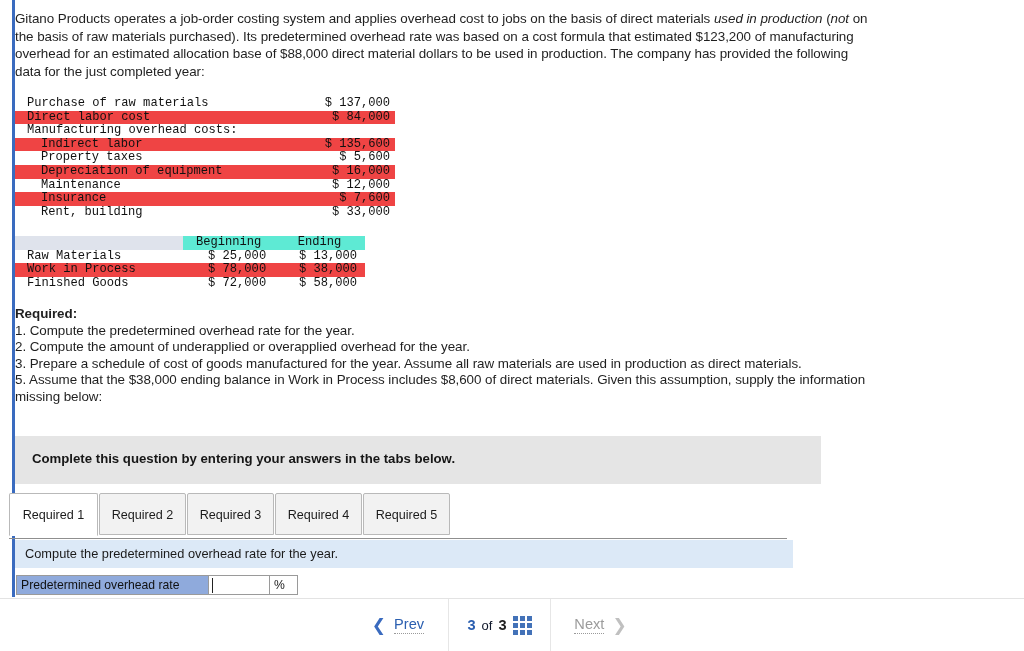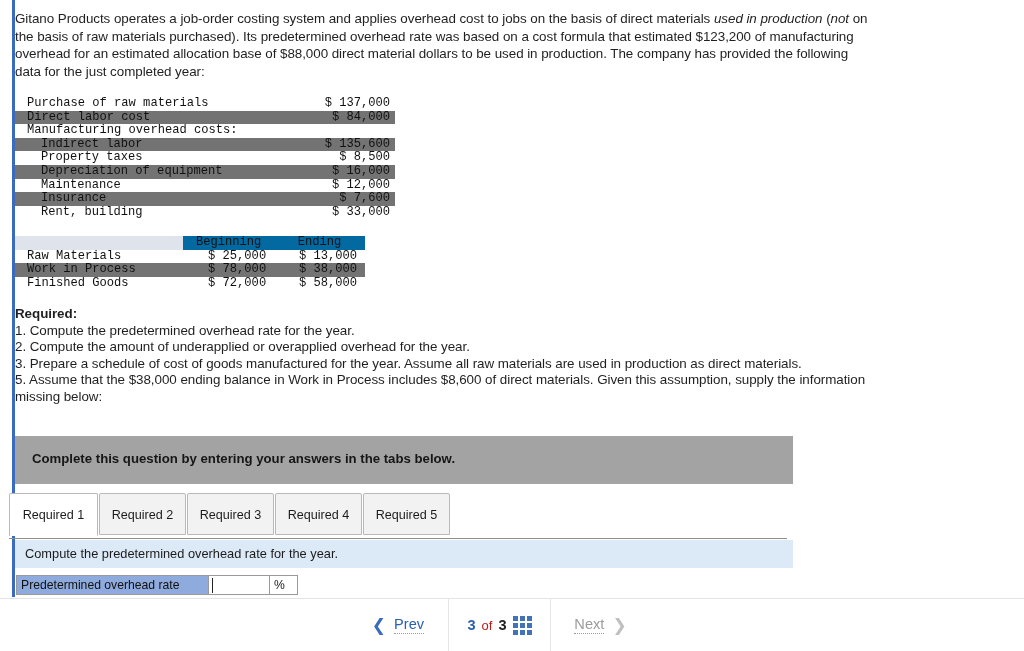--- a/index.html
+++ b/index.html
@@ -45,50 +45,51 @@
   }
   .dtable td {
     padding: 0;
     height: 13.6px;
     line-height: 13.6px;
     white-space: pre;
   }
   .dtable td.lbl { text-align: left; padding-left: 12px; }
   .dtable td.ind { text-align: left; padding-left: 26px; }
   .dtable td.val { text-align: right; padding-right: 5px; }
-  .dtable tr.alt td { background: #737373; }
+  .dtable tr.alt td { background: #ef4444; }
 
   #tbl1 { left: 15px; top: 97px; width: 380px; }
   #tbl1 td.lbl, #tbl1 td.ind { width: 255px; }
   #tbl1 td.val { width: 110px; }
 
   #tbl2 { left: 15px; top: 236px; width: 350px; }
   #tbl2 td.lbl { width: 170px; }
   #tbl2 td.col { width: 90px; text-align: right; padding-right: 8px; }
-  #tbl2 tr.hdr td { background: #0369a1; text-align: center; padding-right: 0; }
+  #tbl2 tr.hdr td { background: #5eead4; text-align: center; padding-right: 0; }
   #tbl2 tr.hdr td.lbl { background: #dfe3ec; }
 
   
   #required {
     position: absolute;
     left: 15px; top: 306px;
     width: 860px;
     font-size: 13.4px;
     line-height: 16.6px;
     color: #1f1f1f;
     letter-spacing: -0.05px;
   }
   #required .hd { font-weight: bold; }
 
   
   #banner {
     position: absolute;
     left: 15px; top: 436px;
     width: 778px; height: 48px;
-    background: #a3a3a3;
+    background: #e5e5e5;
+    padding-left: 28px;
   }
   #banner .txt {
     position: absolute;
     left: 17px; top: 15px;
     font-size: 13.2px;
     font-weight: bold;
     color: #161616;
   }
 
   #tabstrip {
@@ -205,21 +206,21 @@
   #nav .chev.on { color: #3a6bbf; }
   #nav .chev.off { color: #c0c0c0; }
   #nav .lnk {
     font-size: 14.6px;
     border-bottom: 1px dotted #9a9a9a;
     padding-bottom: 1px;
   }
   #nav .lnk.on { color: #2b5fb0; }
   #nav .lnk.off { color: #9b9b9b; }
   #nav .pnum { font-size: 14.6px; font-weight: bold; color: #2b5fb0; }
-  #nav .pof  { font-size: 13px; color: #b91c1c; }
+  #nav .pof  { font-size: 13px; color: #0f172a; }
   #nav .ptot { font-size: 14.6px; font-weight: bold; color: #222; }
 
   #gridicon {
     width: 19px; height: 19px;
     display: grid;
     grid-template-columns: repeat(3, 5px);
     grid-template-rows: repeat(3, 5px);
     gap: 2px;
   }
   #gridicon span { background: #4372b8; display: block; }
@@ -246,21 +247,21 @@
       <tr>
         <td class="lbl">Manufacturing overhead costs:</td>
         <td class="val"></td>
       </tr>
       <tr class="alt">
         <td class="ind">Indirect labor</td>
         <td class="val">$ 135,600</td>
       </tr>
       <tr>
         <td class="ind">Property taxes</td>
-        <td class="val">$ 8,500</td>
+        <td class="val">$ 5,600</td>
       </tr>
       <tr class="alt">
         <td class="ind">Depreciation of equipment</td>
         <td class="val">$ 16,000</td>
       </tr>
       <tr>
         <td class="ind">Maintenance</td>
         <td class="val">$ 12,000</td>
       </tr>
       <tr class="alt">

